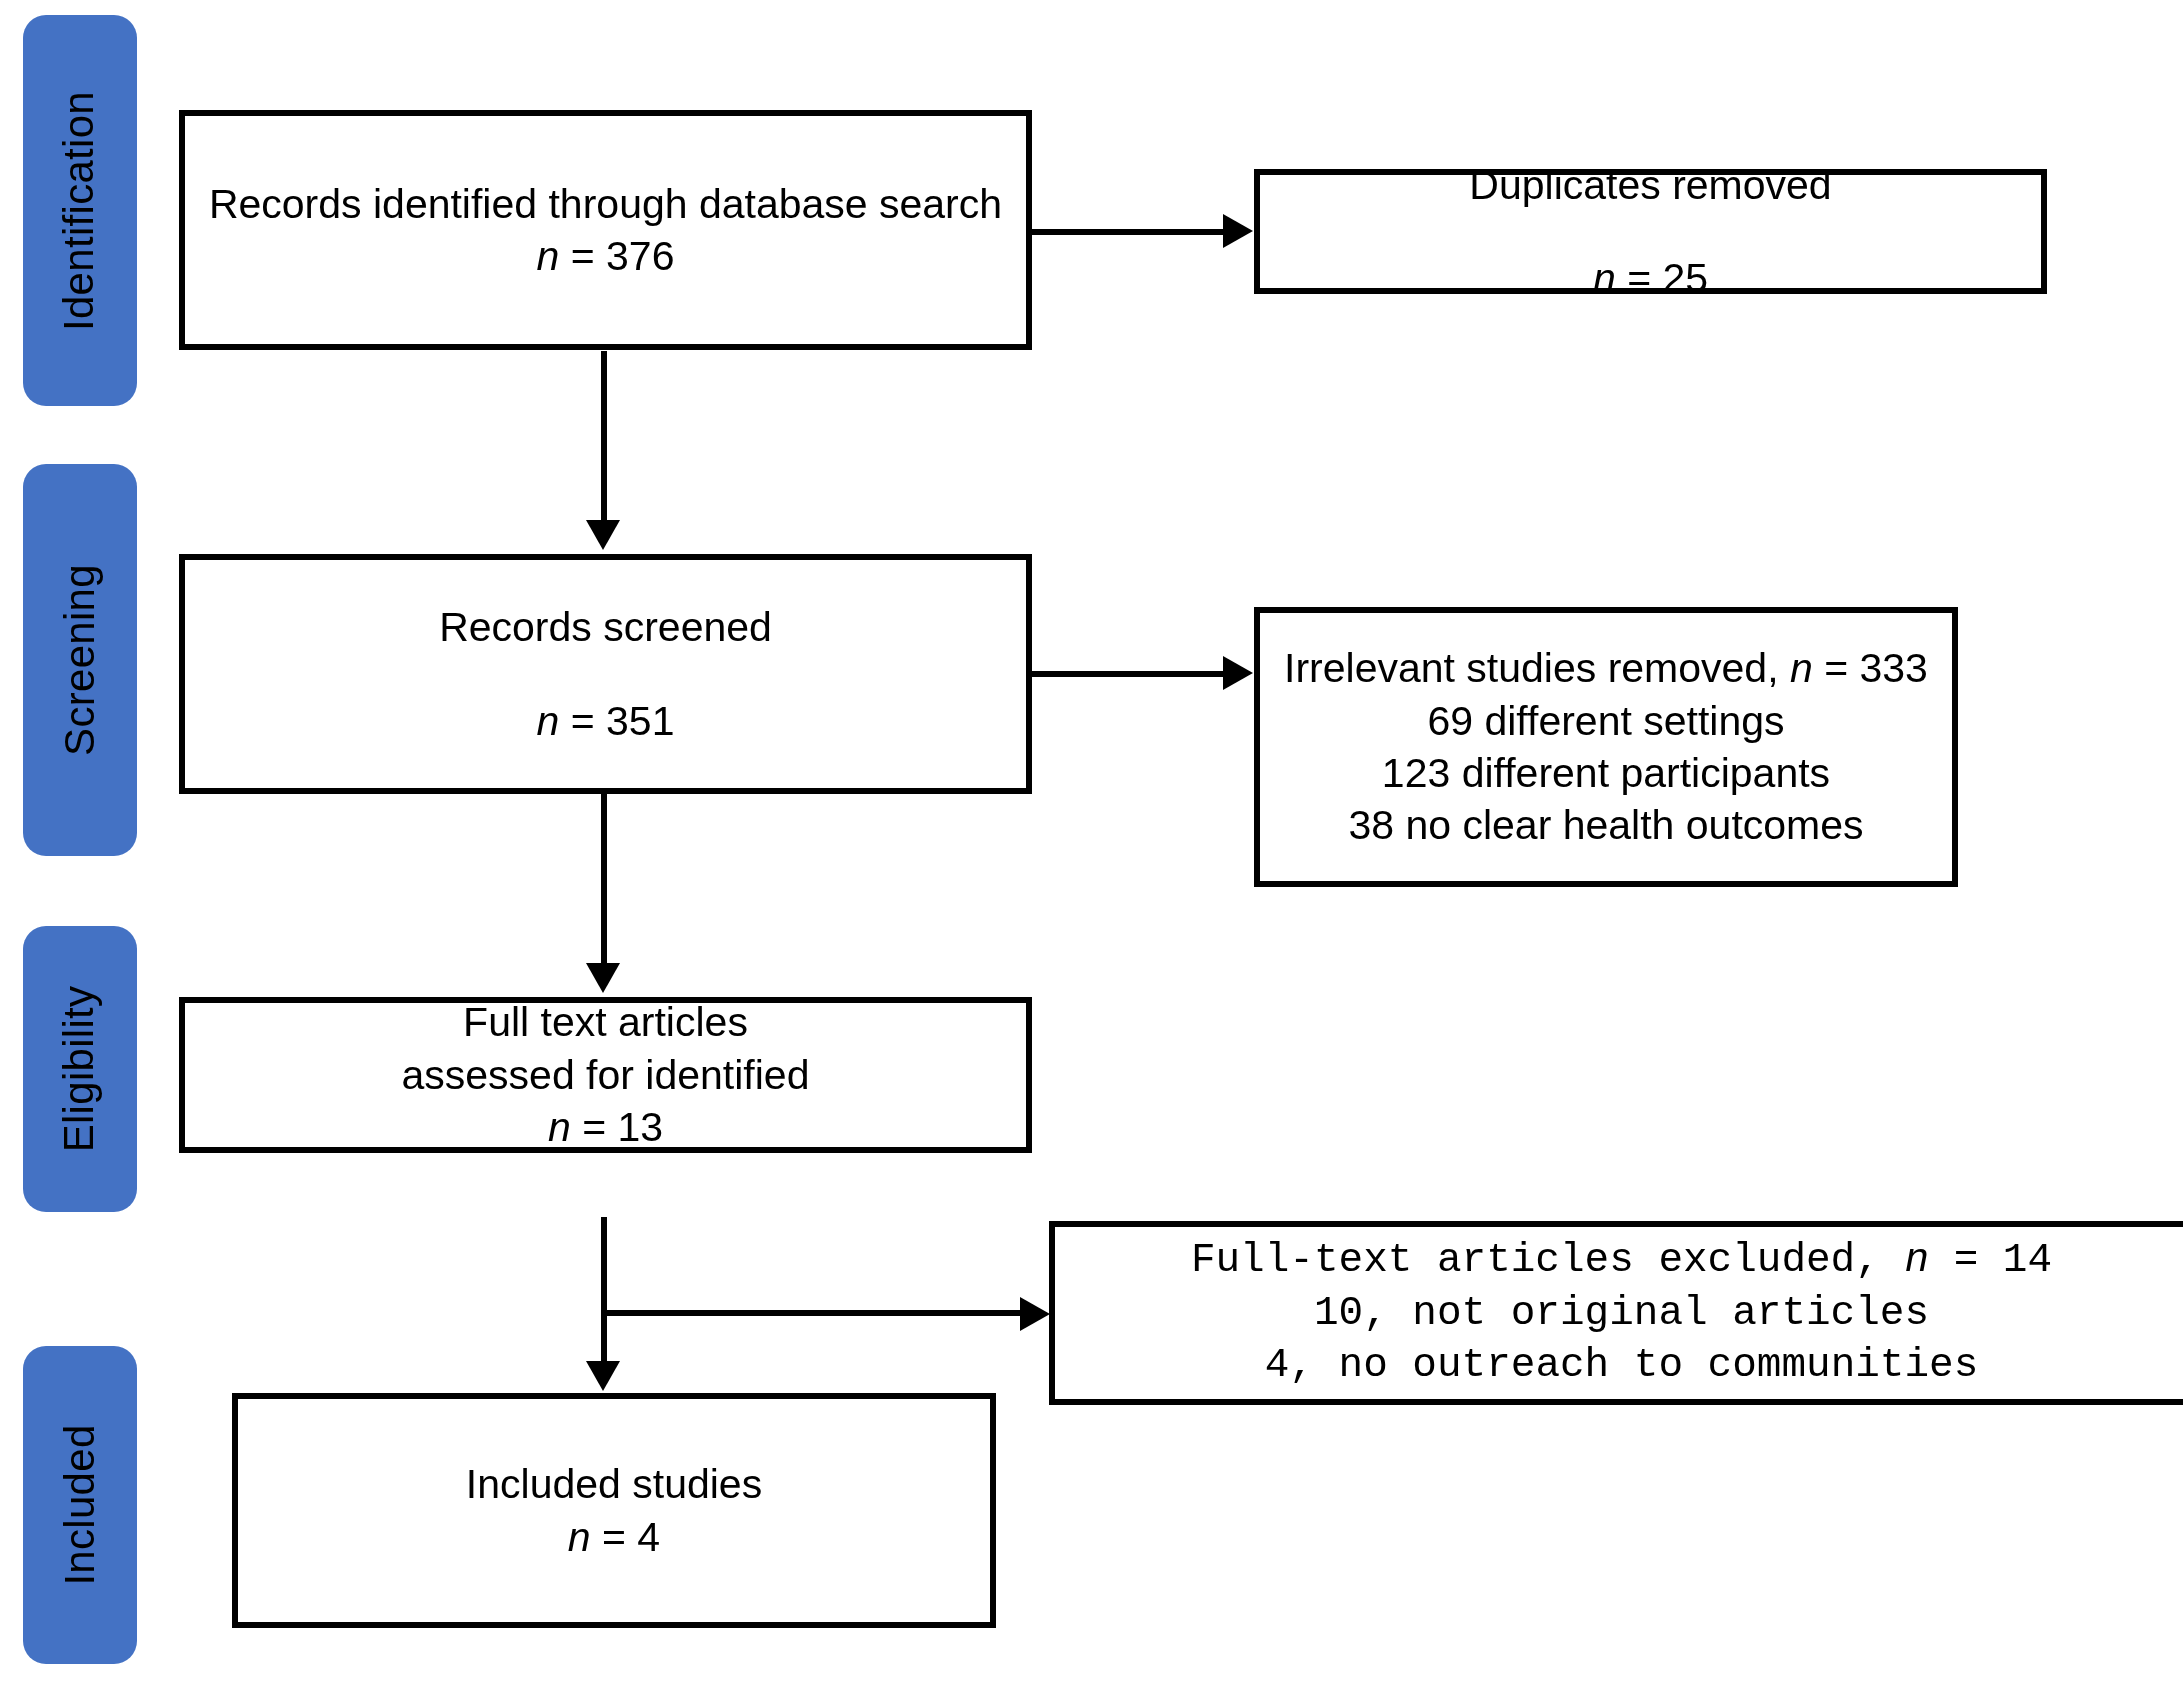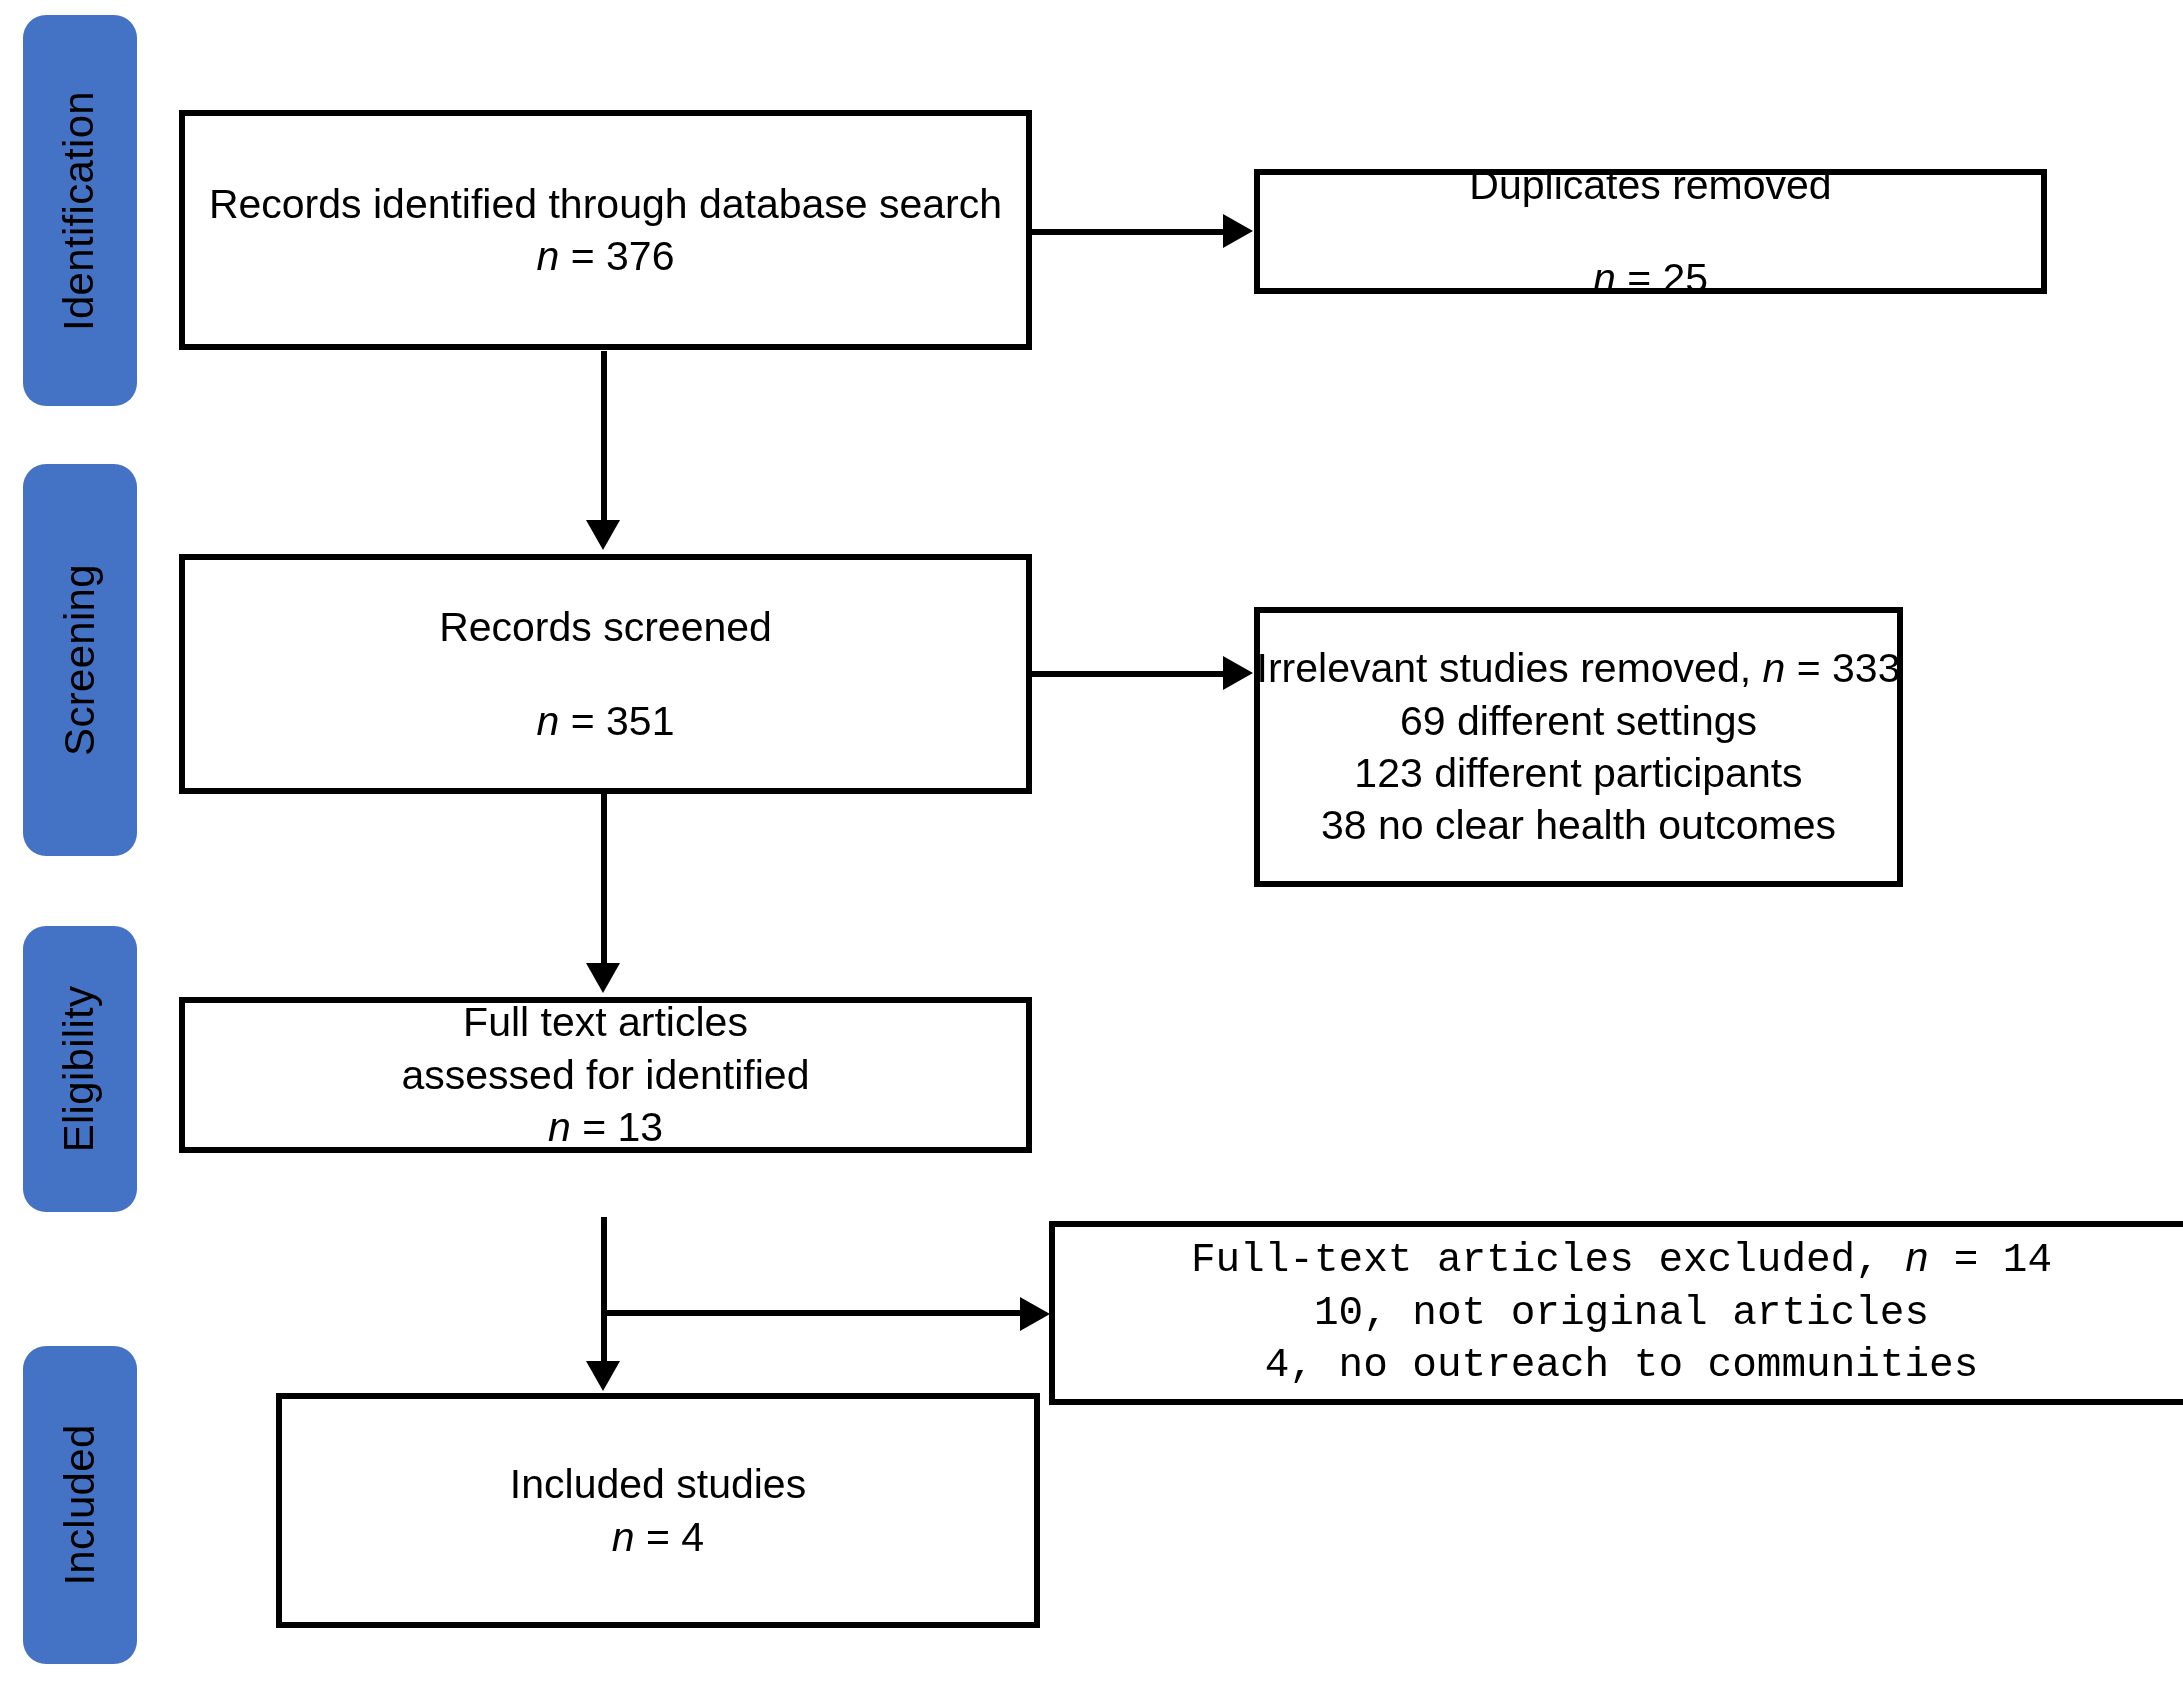--- a/index.html
+++ b/index.html
@@ -121,21 +121,21 @@
   <div class="conn conn-v" style="left:601px; top:351px; height:172px;"></div>
   <div class="arrowhead arrow-down" style="left:586px; top:520px;"></div>
 
   <div class="flow-box" style="left:179px; top:554px; width:853px; height:240px;gap:42px;">
     <div class="flow-line">Records screened</div>
     <div class="flow-line">
       <span class="ital">n</span><span> = 351</span>
     </div>
   </div>
 
-  <div class="flow-box" style="left:1254px; top:607px; width:649px; height:280px;">
+  <div class="flow-box" style="left:1254px; top:607px; width:704px; height:280px;">
     <div class="flow-line">
       <span>Irrelevant studies removed, </span><span class="ital">n</span><span> = 333</span>
     </div>
     <div class="flow-line">69 different settings</div>
     <div class="flow-line">123 different participants</div>
     <div class="flow-line">38 no clear health outcomes</div>
   </div>
 
   <div class="conn conn-h" style="left:1031px; top:671px; width:194px;"></div>
   <div class="arrowhead arrow-right" style="left:1223px; top:656px;"></div>
@@ -157,21 +157,21 @@
     </div>
     <div class="flow-line">10, not original articles</div>
     <div class="flow-line">4, no outreach to communities</div>
   </div>
 
   <div class="conn conn-v" style="left:601px; top:1217px; height:147px;"></div>
   <div class="conn conn-h" style="left:601px; top:1310px; width:423px;"></div>
   <div class="arrowhead arrow-right" style="left:1020px; top:1297px;"></div>
   <div class="arrowhead arrow-down" style="left:586px; top:1361px;"></div>
 
-  <div class="flow-box" style="left:232px; top:1393px; width:764px; height:235px;margin-left:44px;">
+  <div class="flow-box" style="left:232px; top:1393px; width:764px; height:235px;">
     <div class="flow-line">Included studies</div>
     <div class="flow-line">
       <span class="ital">n</span><span> = 4</span>
     </div>
   </div>
 
 </div>
 
 
 </body></html>

